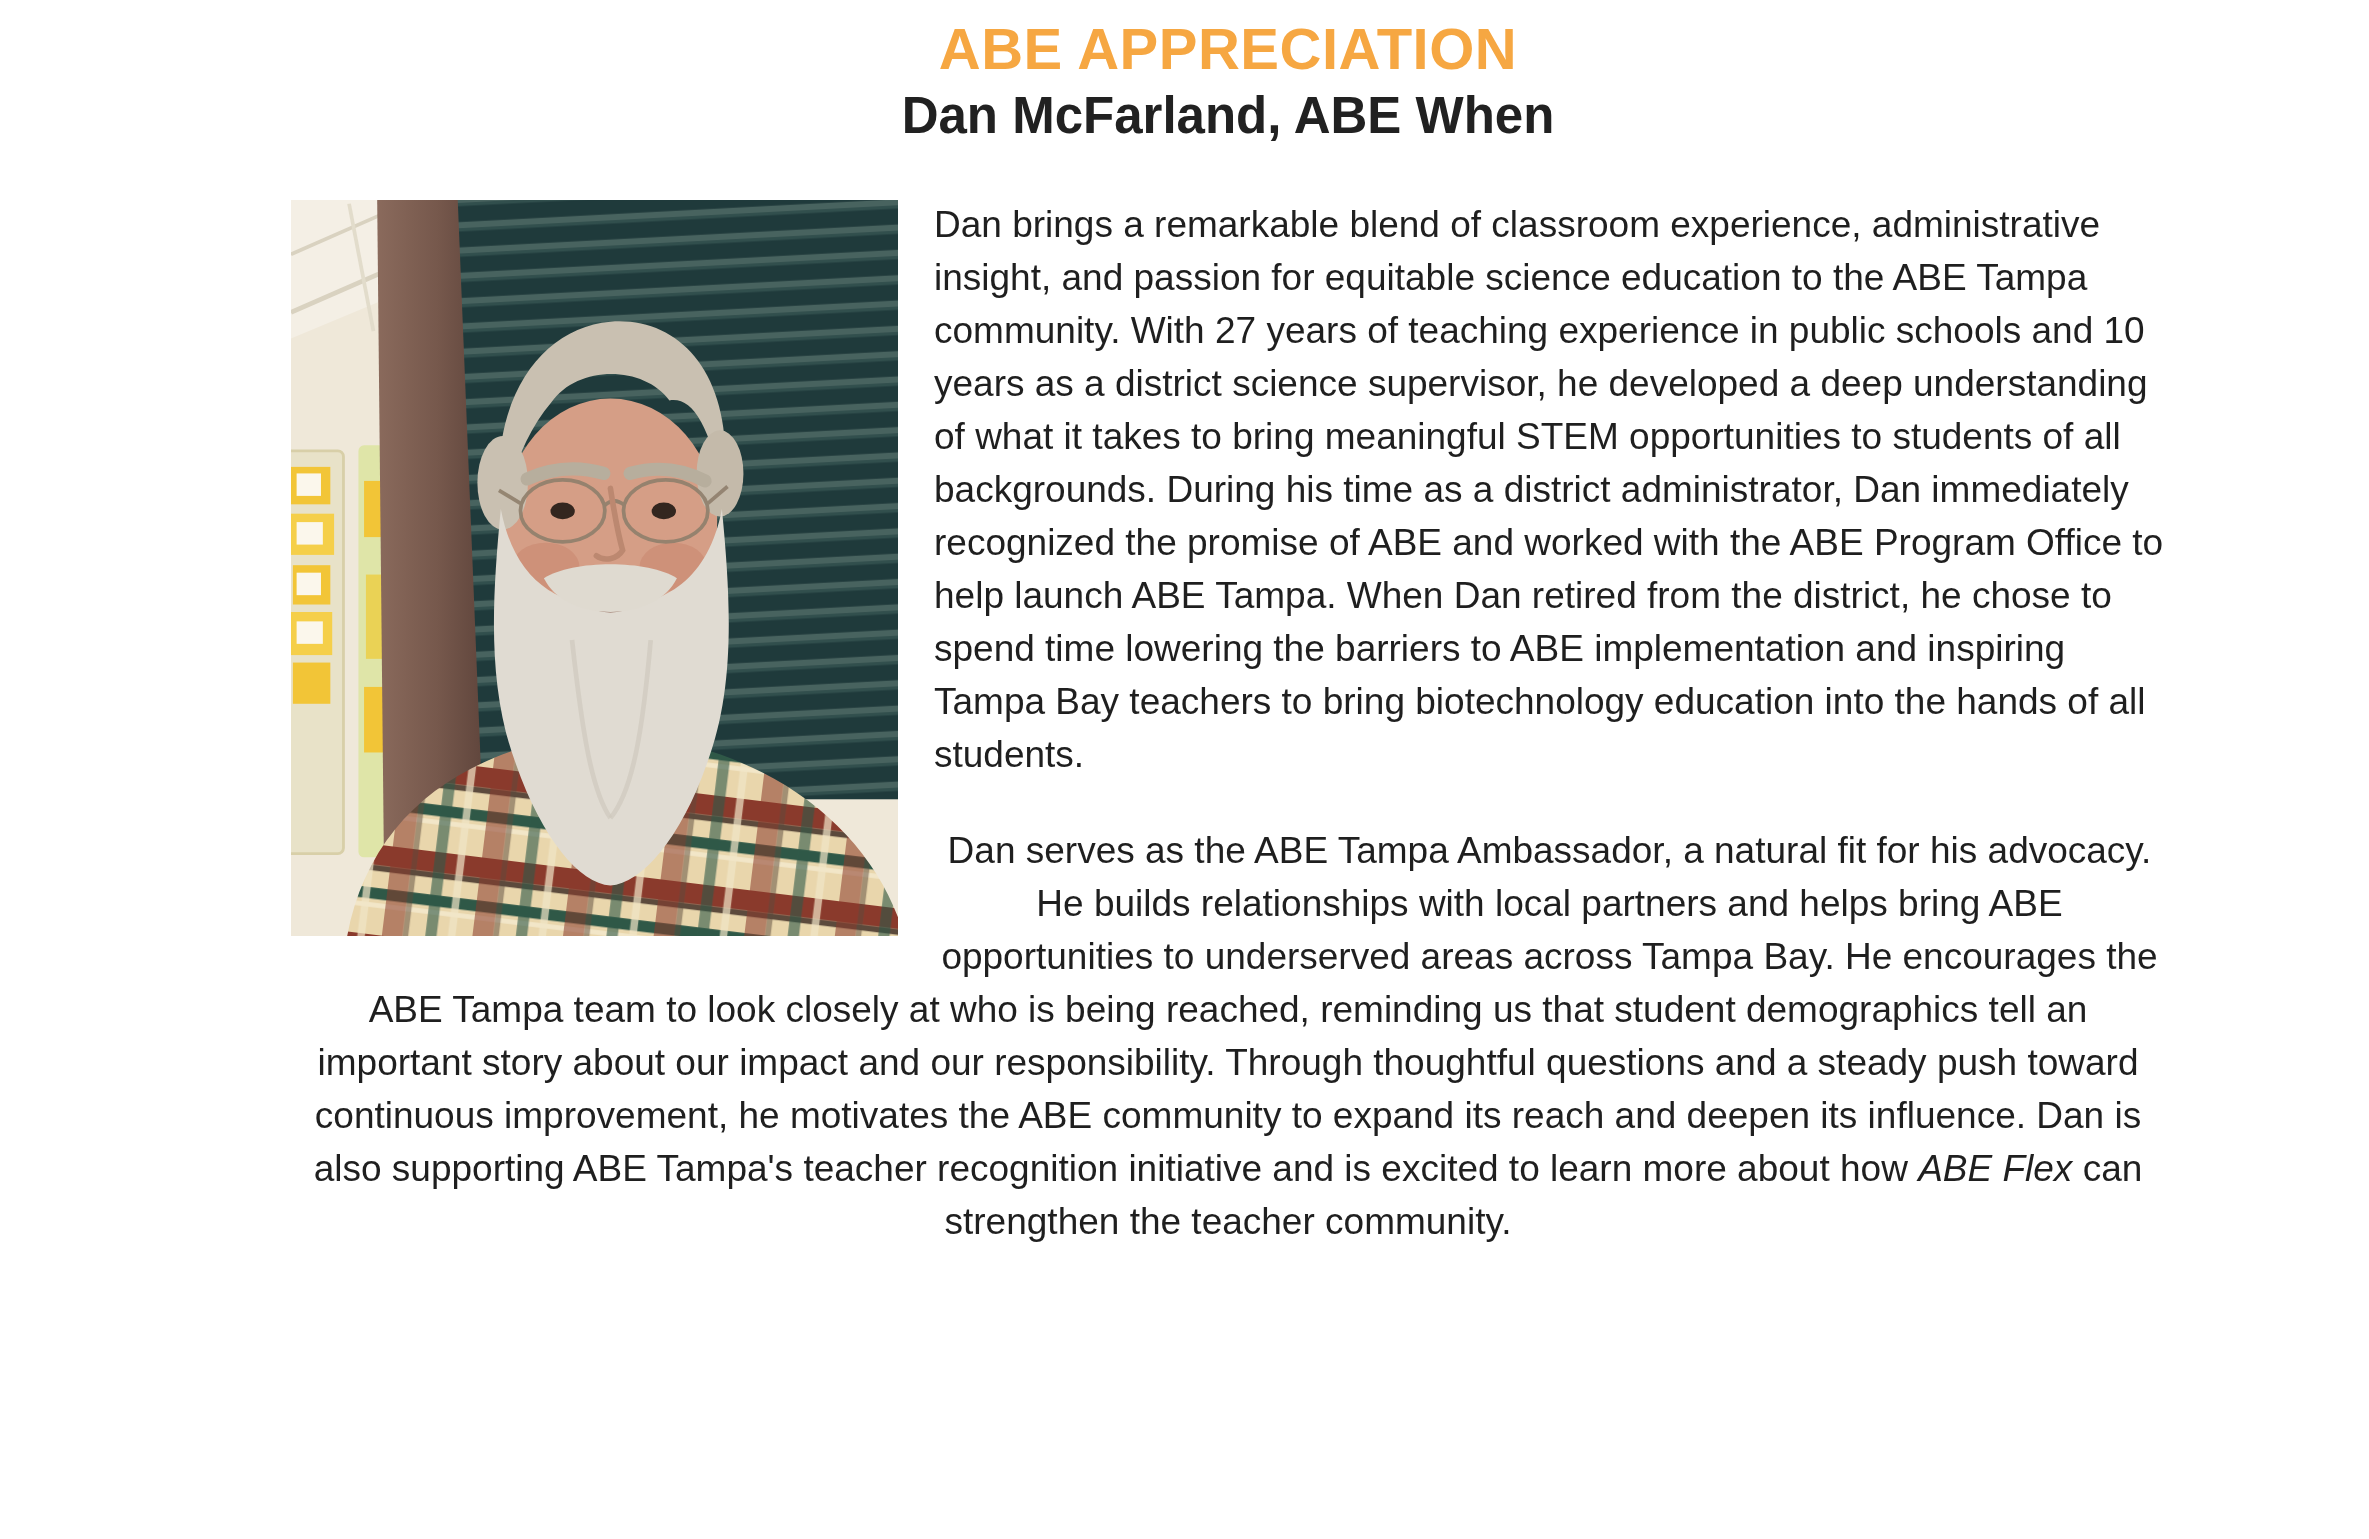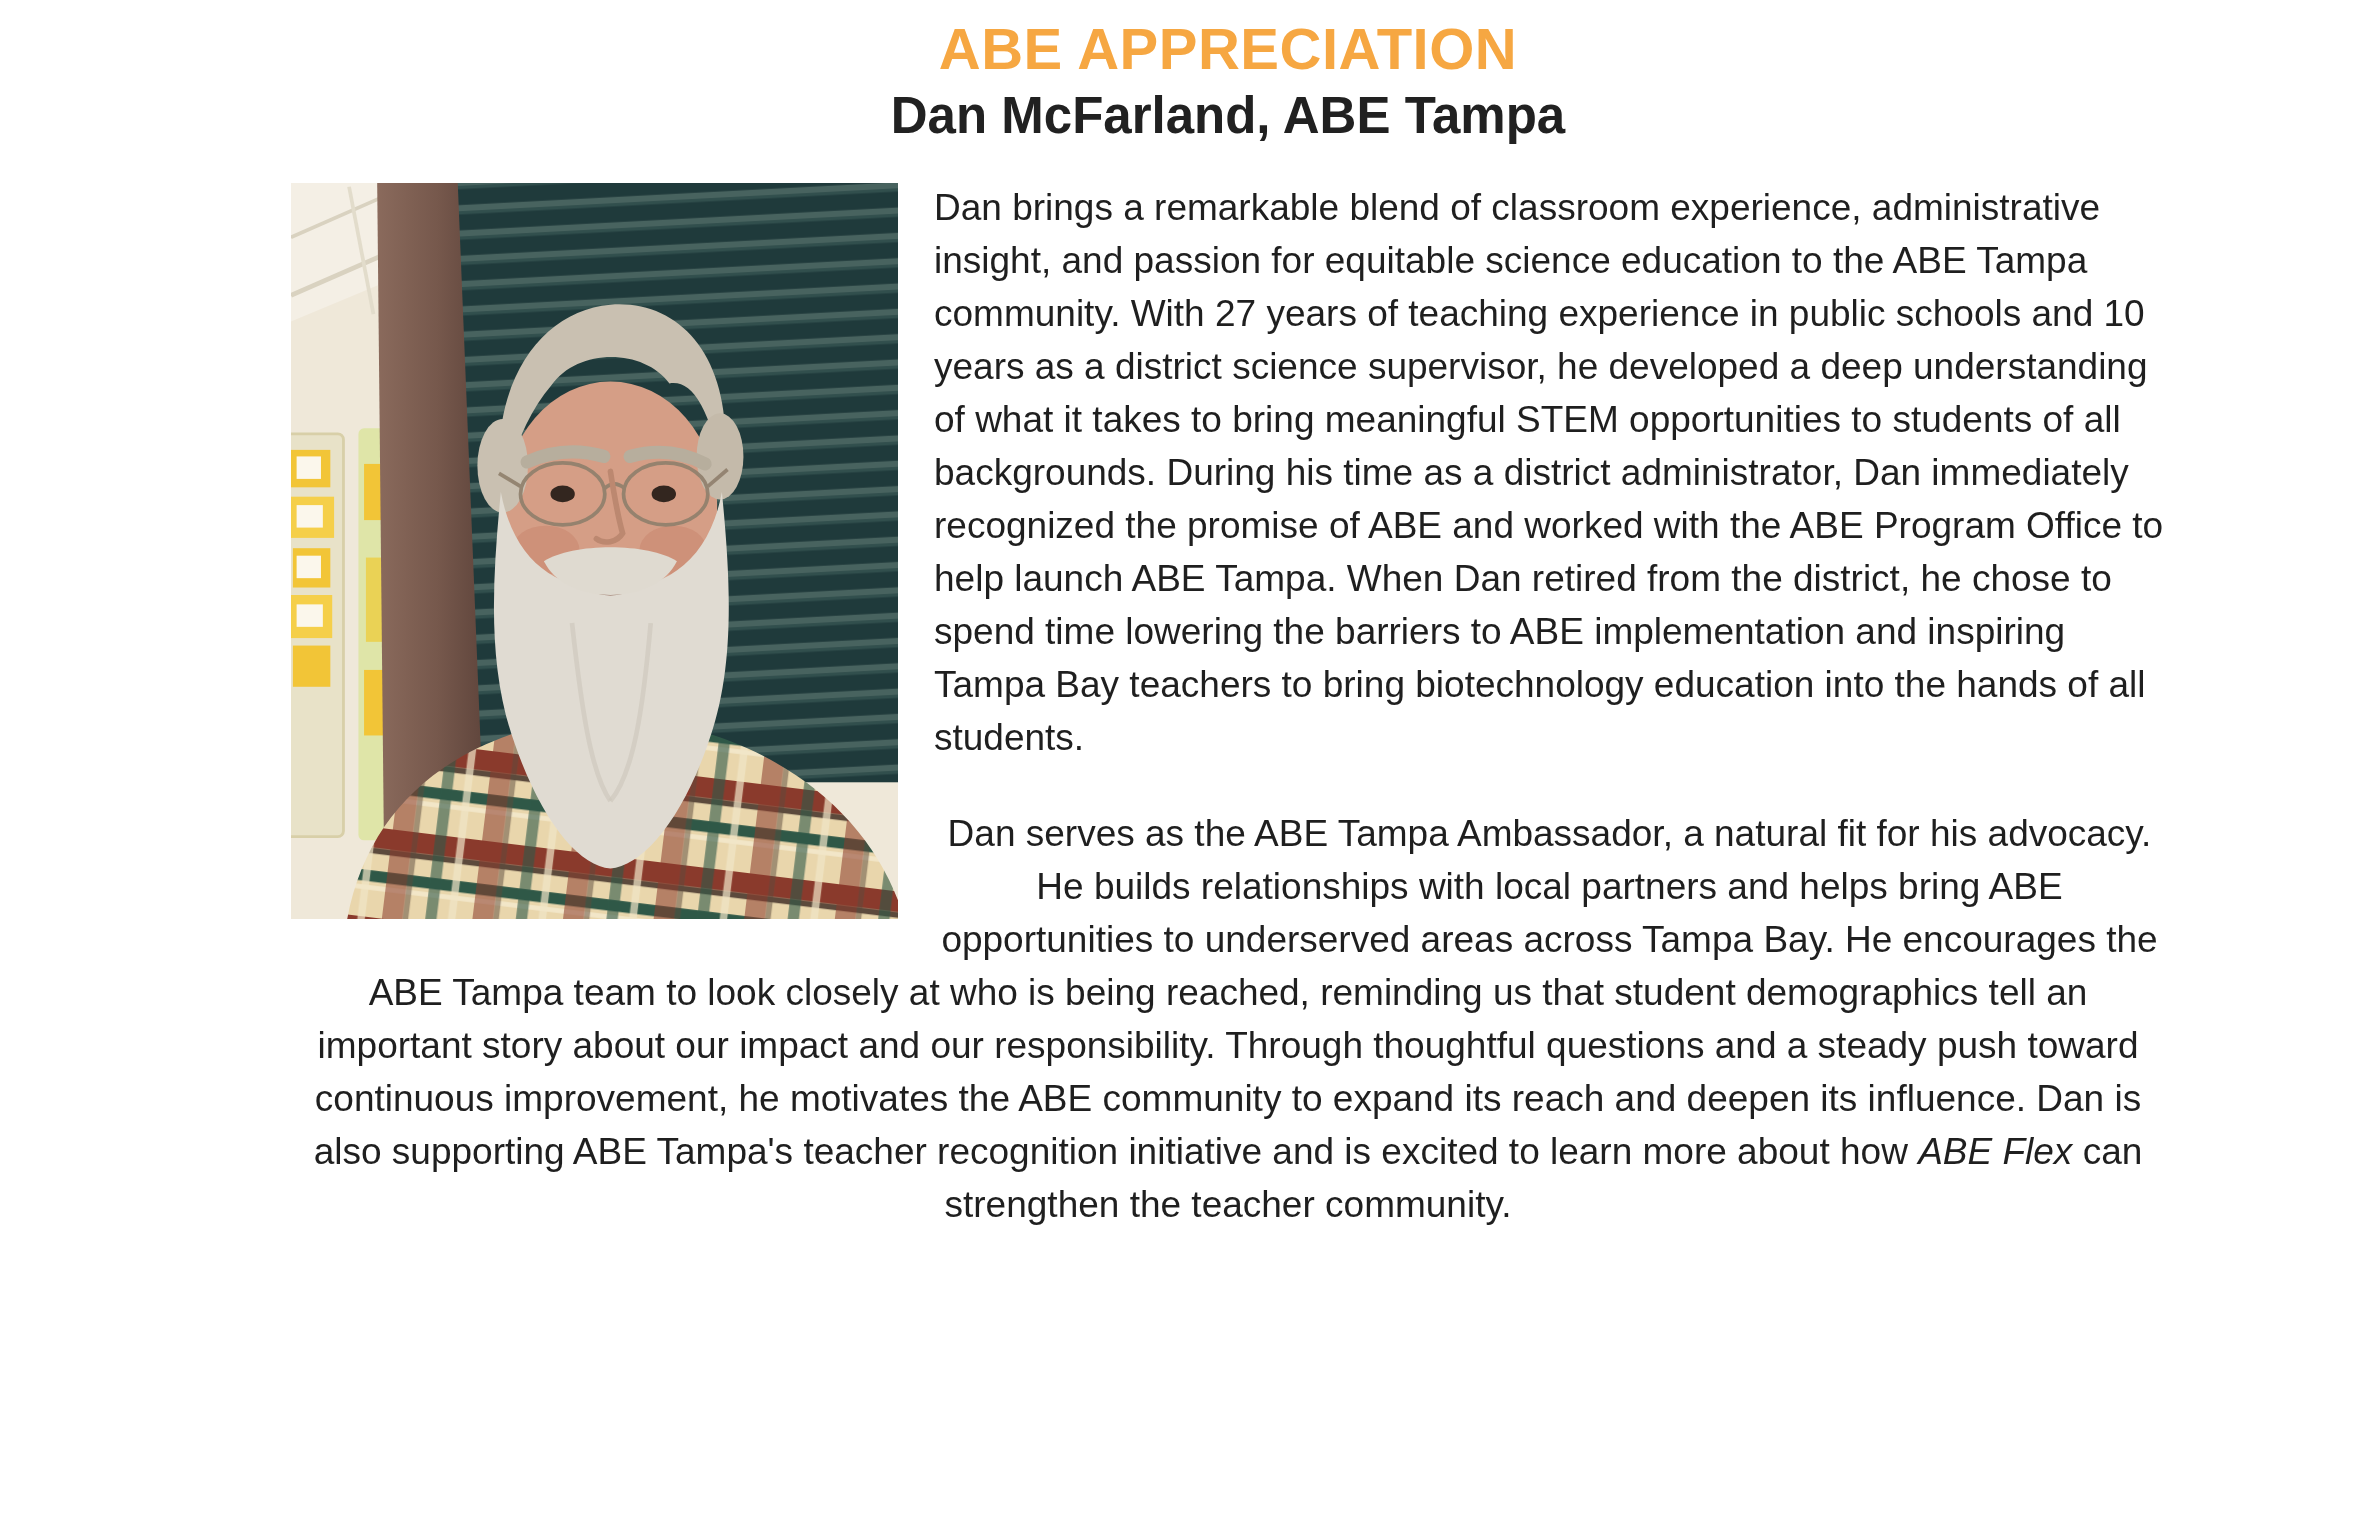--- a/index.html
+++ b/index.html
@@ -32,21 +32,21 @@
   }
   h2.person-title{
     margin:3.7px 0 0 0;
     text-align:center;
     color:var(--heading-black);
     font-size:51px;
     font-weight:700;
     line-height:1.15;
   }
   .article{
-    margin-top:35px;
+    margin-top:52px;
     font-size:37px;
     line-height:53px;
   }
   .photo{
     float:left;
     width:607px;
     height:736px;
     margin:1.9px 36px 24px 0;
     overflow:hidden;
     background:#EFE8D9;
@@ -56,21 +56,21 @@
   p.ambassador{margin:0;text-align:center;}
   p.ambassador em{font-style:italic;}
 </style>
 </head>
 <body>
 
 <main class="content">
 
   <h1 class="section-heading">ABE APPRECIATION</h1>
 
-  <h2 class="person-title">Dan McFarland, ABE Tampa</h2>
+  <h2 class="person-title">Dan McFarland, ABE When</h2>
 
   <div class="article">
 
     <div class="photo">
       <svg viewBox="0 0 648 786" width="607" height="736" preserveAspectRatio="none">
         <defs>
           <pattern id="blinds" width="648" height="27" patternUnits="userSpaceOnUse" patternTransform="rotate(-3)">
             <rect width="648" height="27" fill="#1F3A3B"></rect>
             <rect y="6" width="648" height="7" fill="#48635F"></rect>
             <rect y="13" width="648" height="3" fill="#314F4D"></rect>

